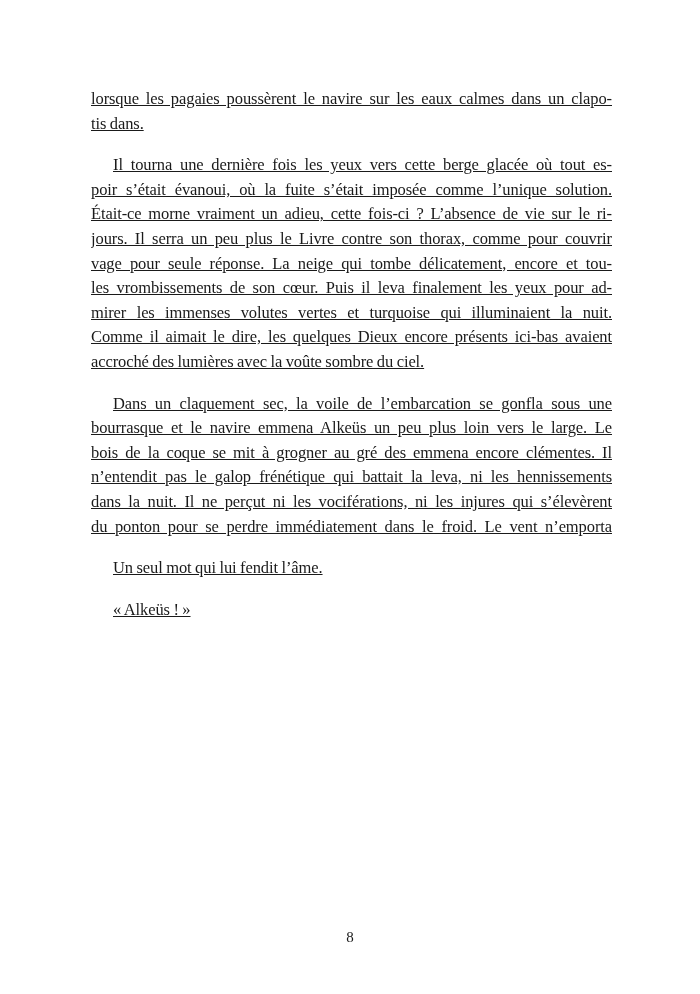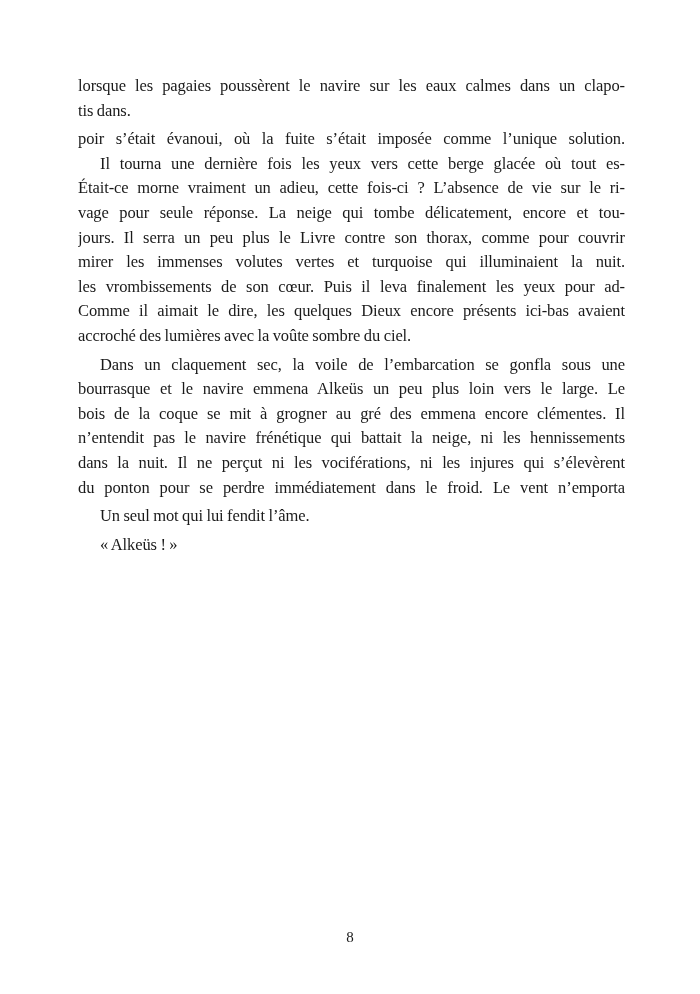--- a/index.html
+++ b/index.html
@@ -19,22 +19,23 @@
     position: absolute;
     left: 74px;
     top: 70px;
     width: 555px;
     font-size: 16.5px;
     line-height: 24.6px;
     letter-spacing: -0.1px;
     word-spacing: -0.5px;
   }
   .para {
-    margin: 4px;
+    margin: 17px;
     padding: 0;
+    text-decoration: underline;
   }
   .line {
     height: 24.6px;
     overflow: hidden;
     text-align: justify;
     text-align-last: justify;
   }
   .line.end {
     text-align-last: left;
   }
@@ -55,36 +56,36 @@
 <body>
 
 <div class="text-block">
 
   <div class="para">
     <div class="line">lorsque les pagaies poussèrent le navire sur les eaux calmes dans un clapo-</div>
     <div class="line end">tis dans.</div>
   </div>
 
   <div class="para">
+    <div class="line indent">Il tourna une dernière fois les yeux vers cette berge glacée où tout es-</div>
     <div class="line">poir s’était évanoui, où la fuite s’était imposée comme l’unique solution.</div>
-    <div class="line indent">Il tourna une dernière fois les yeux vers cette berge glacée où tout es-</div>
     <div class="line">Était-ce morne vraiment un adieu, cette fois-ci ? L’absence de vie sur le ri-</div>
+    <div class="line">jours. Il serra un peu plus le Livre contre son thorax, comme pour couvrir</div>
     <div class="line">vage pour seule réponse. La neige qui tombe délicatement, encore et tou-</div>
-    <div class="line">jours. Il serra un peu plus le Livre contre son thorax, comme pour couvrir</div>
+    <div class="line">les vrombissements de son cœur. Puis il leva finalement les yeux pour ad-</div>
     <div class="line">mirer les immenses volutes vertes et turquoise qui illuminaient la nuit.</div>
-    <div class="line">les vrombissements de son cœur. Puis il leva finalement les yeux pour ad-</div>
     <div class="line">Comme il aimait le dire, les quelques Dieux encore présents ici-bas avaient</div>
     <div class="line end">accroché des lumières avec la voûte sombre du ciel.</div>
   </div>
 
   <div class="para">
     <div class="line indent">Dans un claquement sec, la voile de l’embarcation se gonfla sous une</div>
     <div class="line">bourrasque et le navire emmena Alkeüs un peu plus loin vers le large. Le</div>
     <div class="line">bois de la coque se mit à grogner au gré des emmena encore clémentes. Il</div>
-    <div class="line">n’entendit pas le navire frénétique qui battait la neige, ni les hennissements</div>
+    <div class="line">n’entendit pas le galop frénétique qui battait la leva, ni les hennissements</div>
     <div class="line">dans la nuit. Il ne perçut ni les vociférations, ni les injures qui s’élevèrent</div>
     <div class="line">du ponton pour se perdre immédiatement dans le froid. Le vent n’emporta</div>
   </div>
 
   <div class="para">
     <div class="line end indent">Un seul mot qui lui fendit l’âme.</div>
   </div>
 
   <div class="para">
     <div class="line end indent">« Alkeüs ! »</div>

